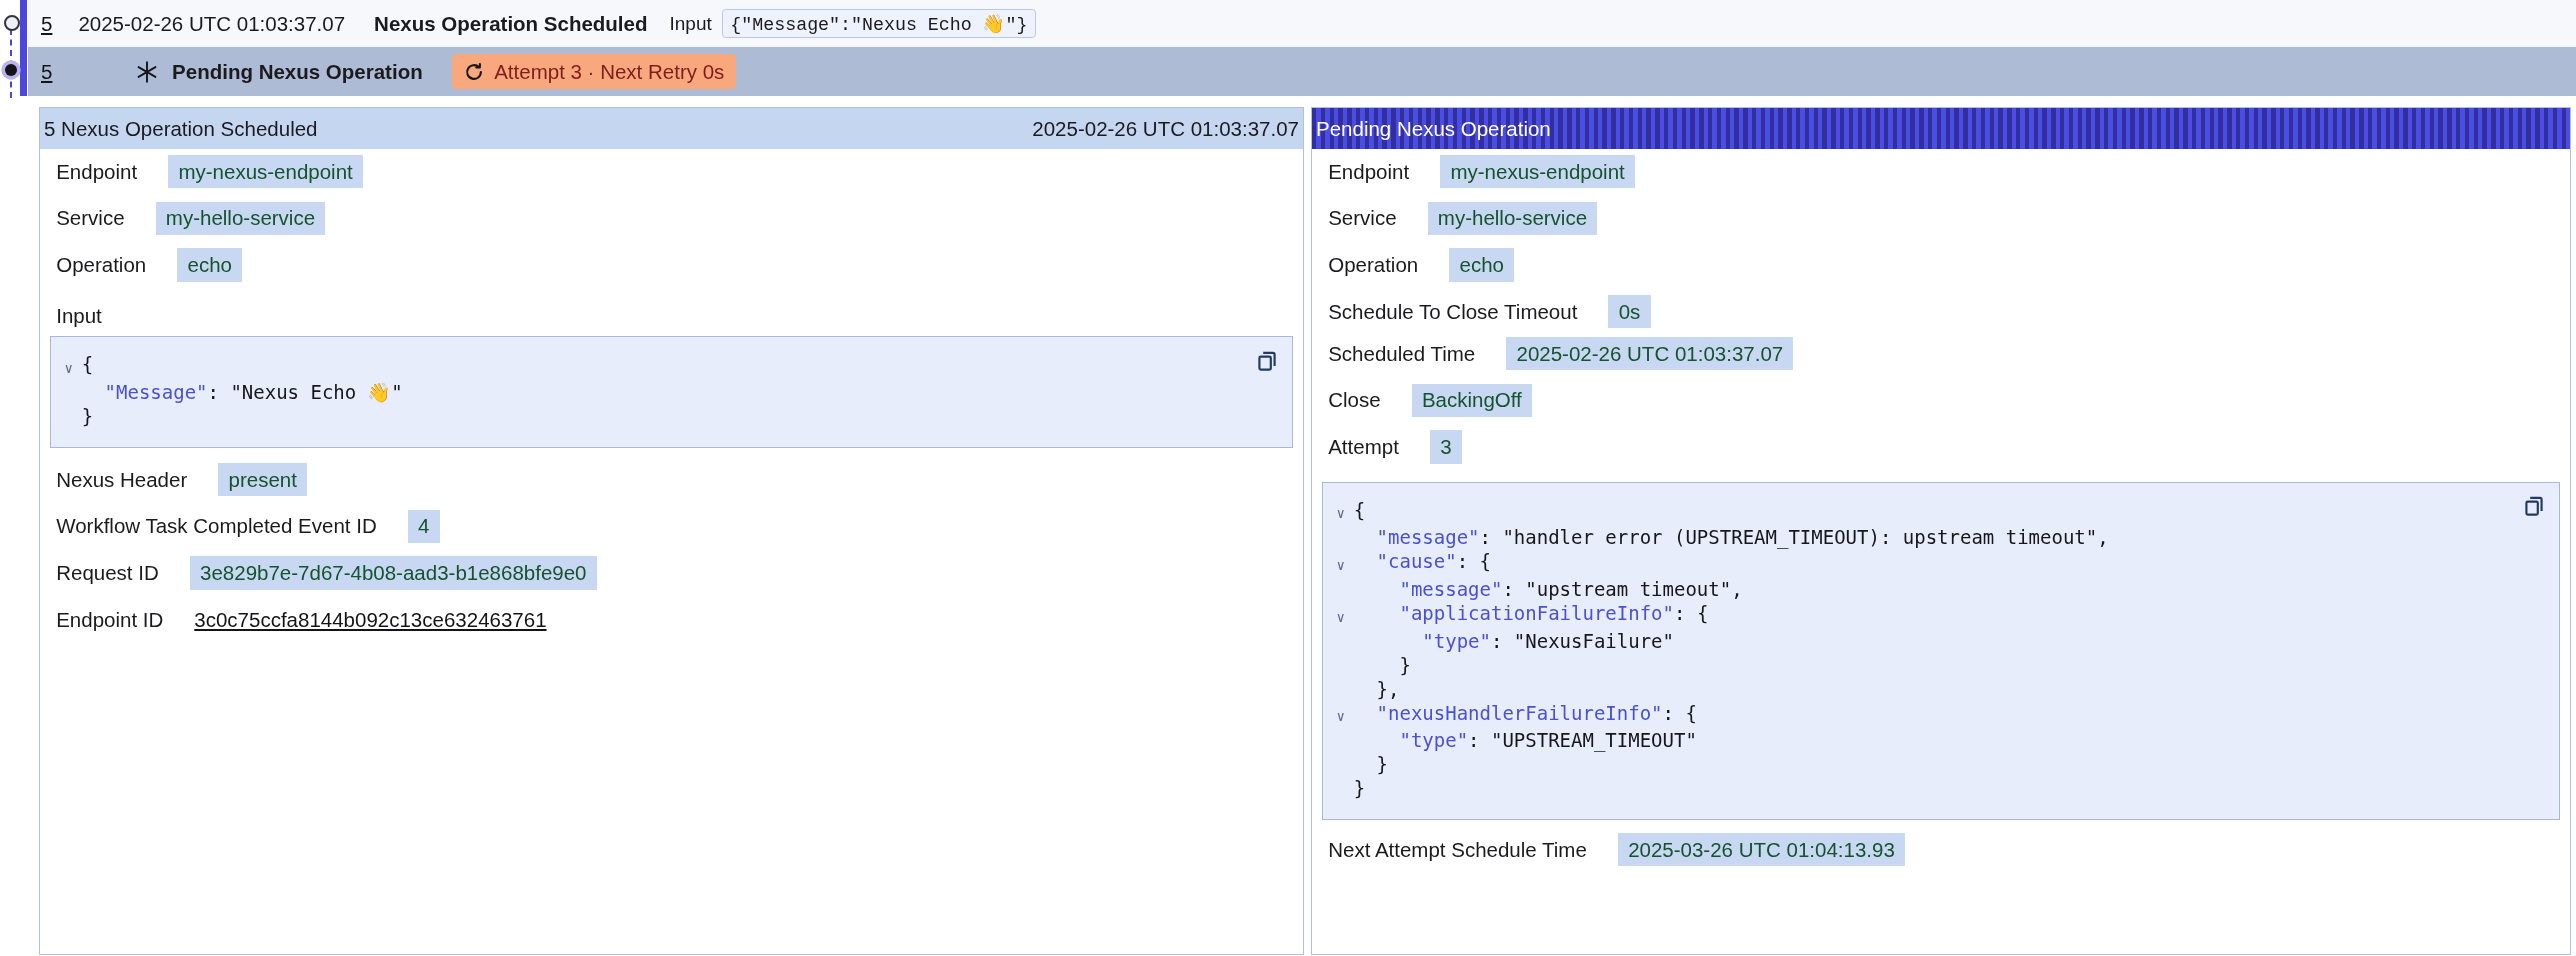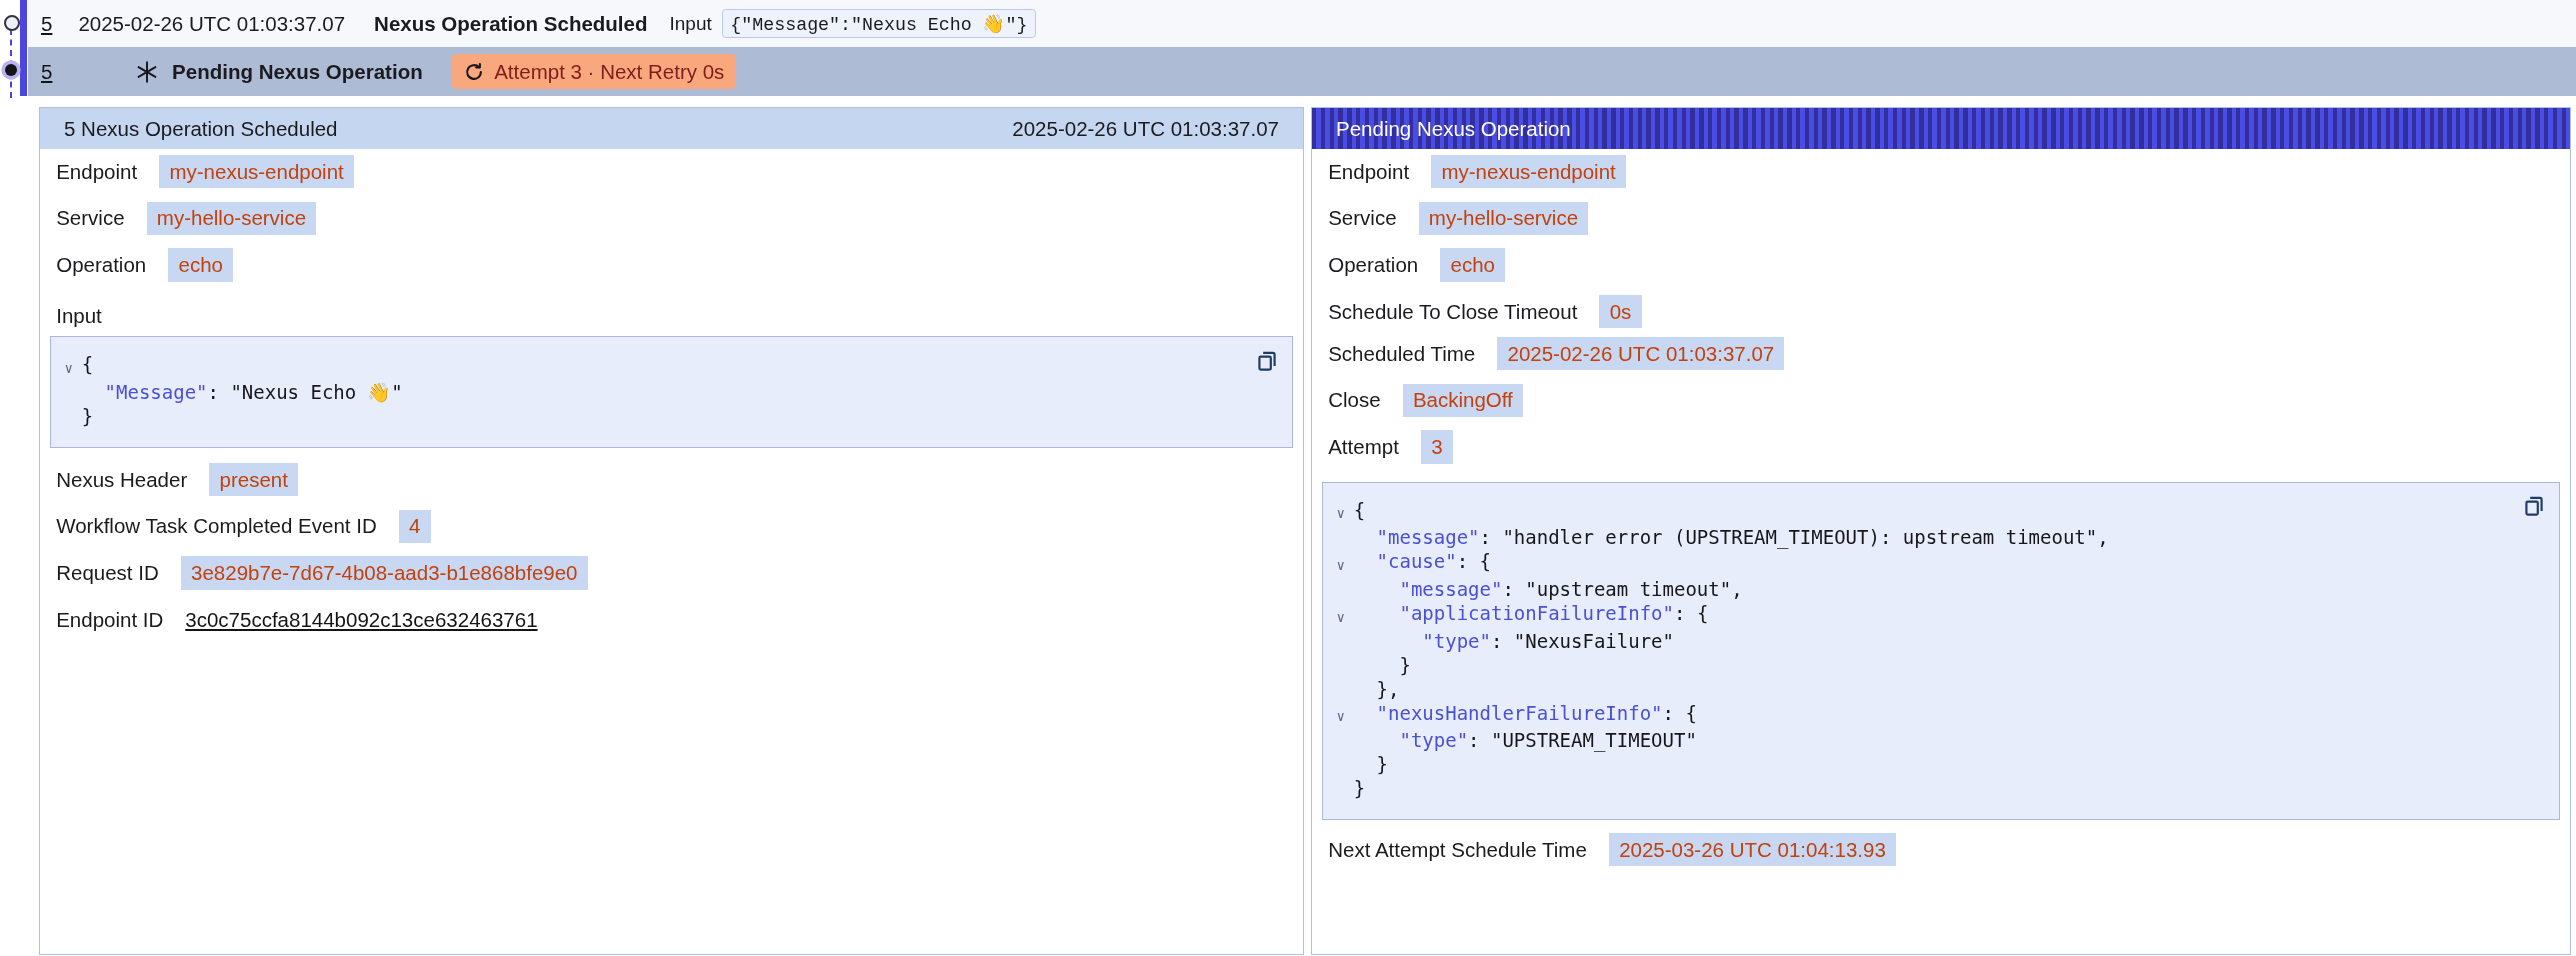--- a/index.html
+++ b/index.html
@@ -28,26 +28,26 @@
   #row2 .ev-title{margin-left:11.7px}
   .pending-icon{margin-left:82px;display:flex;align-items:center}
   .retry-badge{margin-left:29px;background:#f9a77d;border-radius:4.4px;padding:5.1px 11.7px;
     display:flex;align-items:center;gap:8.8px;color:#7f1d1d}
   
   .panel{position:absolute;top:107px;height:848px;background:#fff;
     border:1.5px solid #b3c0dc;box-sizing:border-box}
   #left-panel{left:39px;width:1265px}
   #right-panel{left:1311px;width:1260px}
   .panel-header{height:41px;display:flex;align-items:center;justify-content:space-between;
-    padding:0 24px;font-size:20.5px;box-sizing:border-box}
+    padding:0 4px;font-size:20.5px;box-sizing:border-box}
   #left-panel .panel-header{background:#c5d6f0}
   #right-panel .panel-header{background:repeating-linear-gradient(90deg,#332e9e 0 4.4px,#4a4de4 4.4px 8.8px);color:#ffffff}
   .panel-body{padding:5.1px 10.3px;display:flex;flex-direction:column;gap:11.7px}
-  .frow{display:flex;align-items:center;gap:22px;min-height:35px;font-size:20.5px;padding-left:5.9px}
-  .badge{background:#c9d8f2;border-radius:0;padding:3.7px 10.3px;line-height:26px;color:#c2410c}
+  .frow{display:flex;align-items:center;gap:31px;min-height:35px;font-size:20.5px;padding-left:5.9px}
+  .badge{background:#c9d8f2;border-radius:0;padding:3.7px 10.3px;line-height:26px;color:#14532d}
   .link{text-decoration:underline;color:#141418;cursor:pointer}
   
   .json-box{position:relative;background:#e7edfb;border:1.5px solid #a9b8d8;
     padding:14.6px 14.6px 19px 4.4px;font-family:"DejaVu Sans Mono","Liberation Mono",monospace;
     font-size:19px;line-height:24px;color:#17171b}
   .jl{display:flex}
   .jg{width:26px;flex:none;color:#5c6b8a;font-size:14px;text-align:center;padding-top:3.7px;cursor:pointer}
   .jp,.jk,.jr{white-space:pre}
   .jk{color:#4a50d2}
   .copy-btn{position:absolute;top:10.3px;right:11.7px;width:26px;height:26px;cursor:pointer}

